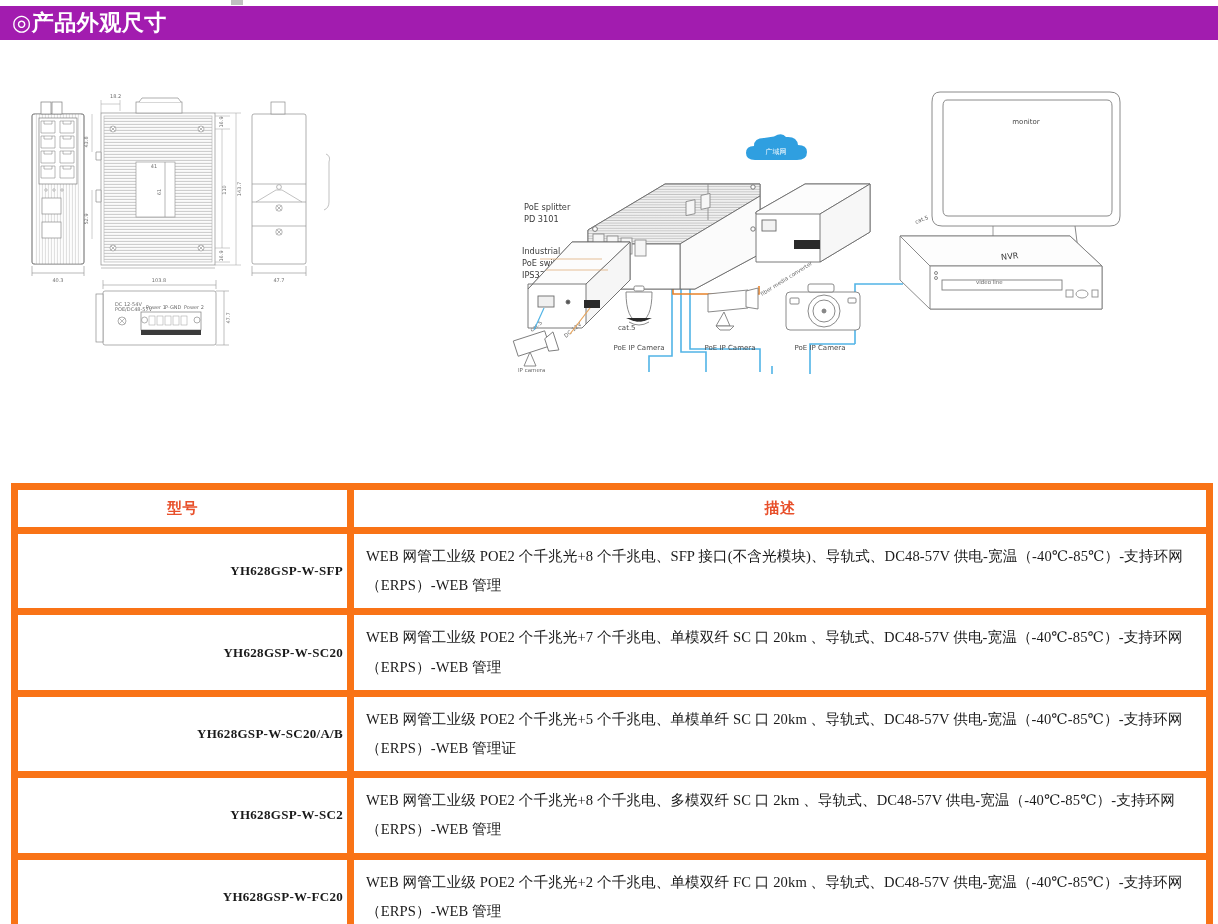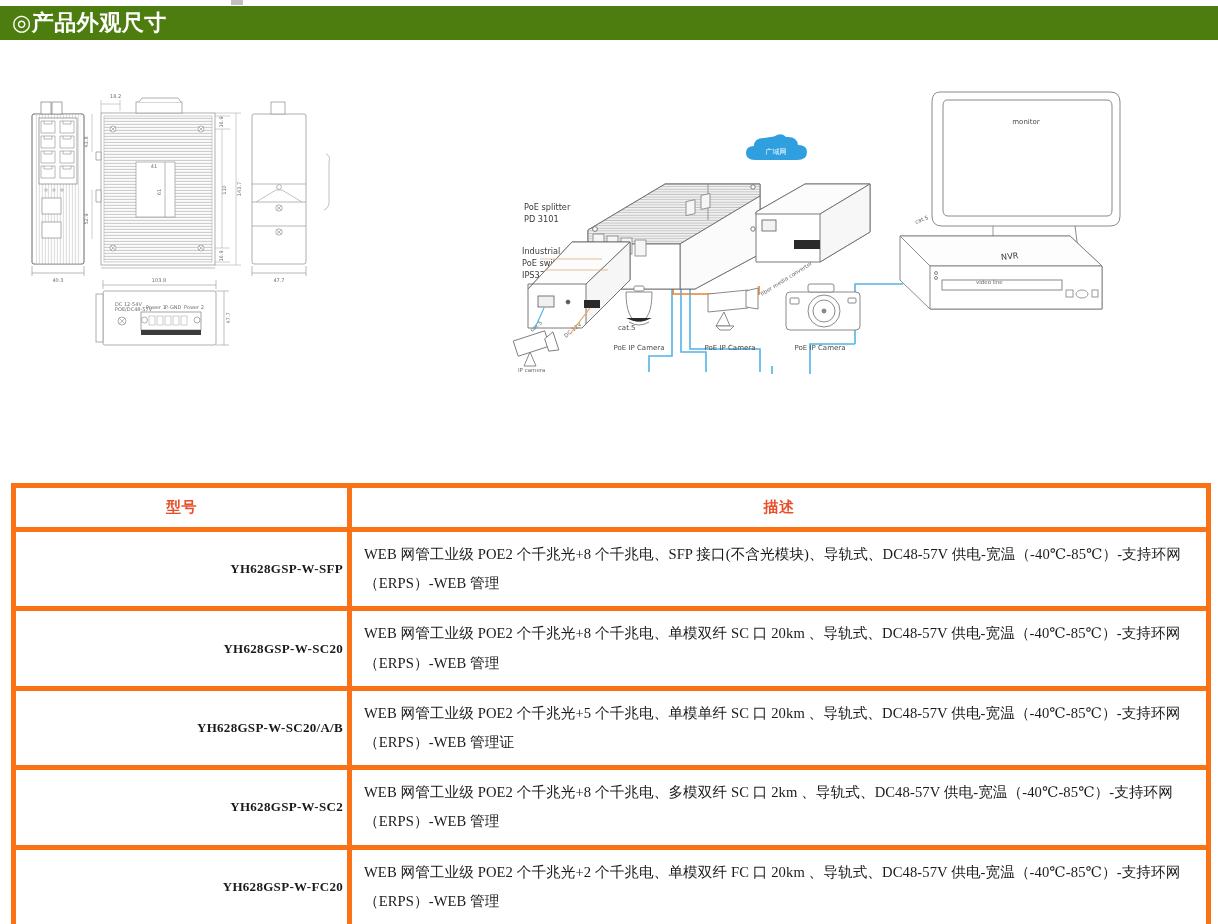--- a/index.html
+++ b/index.html
@@ -17,21 +17,21 @@
   }
   .page {
     position: relative;
     width: 1218px;
     height: 924px;
   }
 
   
   .bar {
     position: absolute;
-    background: #4d7c0f;
+    background: #a21caf;
     height: 34px;
     display: flex;
     align-items: center;
     box-sizing: border-box;
   }
   .bar .bar-text {
     color: #ffffff;
     font-size: 22px;
     font-weight: 700;
     letter-spacing: 0.5px;
@@ -104,21 +104,21 @@
   
   #order-table {
     position: absolute;
     left: 11px;
     top: 483px;
     width: 1195px;
     border-collapse: collapse;
     table-layout: fixed;
   }
   #order-table td, #order-table th {
-    border: 5px solid #f97316;
+    border: 7px solid #f97316;
     box-sizing: border-box;
     vertical-align: middle;
   }
   #order-table th {
     height: 44px;
     font-size: 15px;
     font-weight: 700;
     color: #e8502b;
     text-align: center;
     letter-spacing: .5px;
@@ -443,21 +443,21 @@
         <th>描述</th>
       </tr>
     </thead>
     <tbody>
       <tr>
         <td class="model-cell">YH628GSP-W-SFP</td>
         <td class="desc-cell">WEB 网管工业级 POE2 个千兆光+8 个千兆电、SFP 接口(不含光模块)、导轨式、DC48-57V 供电-宽温（-40℃-85℃）-支持环网（ERPS）-WEB 管理</td>
       </tr>
       <tr>
         <td class="model-cell">YH628GSP-W-SC20</td>
-        <td class="desc-cell">WEB 网管工业级 POE2 个千兆光+8 个千兆电、单模双纤 SC 口 20km 、导轨式、DC48-57V 供电-宽温（-40℃-85℃）-支持环网（ERPS）-WEB 管理</td>
+        <td class="desc-cell">WEB 网管工业级 POE2 个千兆光+7 个千兆电、单模双纤 SC 口 20km 、导轨式、DC48-57V 供电-宽温（-40℃-85℃）-支持环网（ERPS）-WEB 管理</td>
       </tr>
       <tr>
         <td class="model-cell">YH628GSP-W-SC20/A/B</td>
         <td class="desc-cell">WEB 网管工业级 POE2 个千兆光+5 个千兆电、单模单纤 SC 口 20km 、导轨式、DC48-57V 供电-宽温（-40℃-85℃）-支持环网（ERPS）-WEB 管理证</td>
       </tr>
       <tr>
         <td class="model-cell">YH628GSP-W-SC2</td>
         <td class="desc-cell">WEB 网管工业级 POE2 个千兆光+8 个千兆电、多模双纤 SC 口 2km 、导轨式、DC48-57V 供电-宽温（-40℃-85℃）-支持环网（ERPS）-WEB 管理</td>
       </tr>
       <tr>

